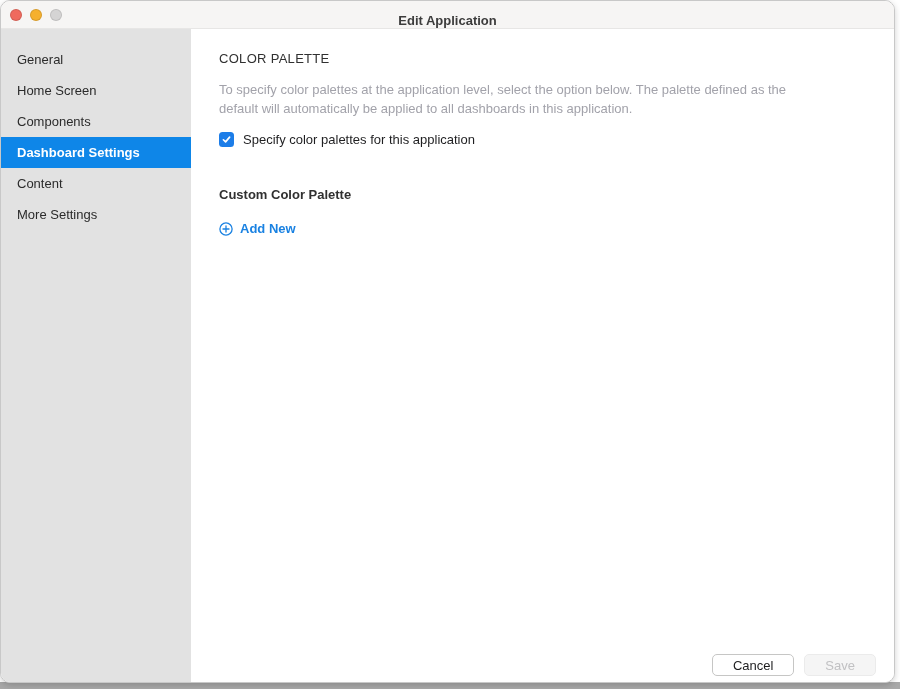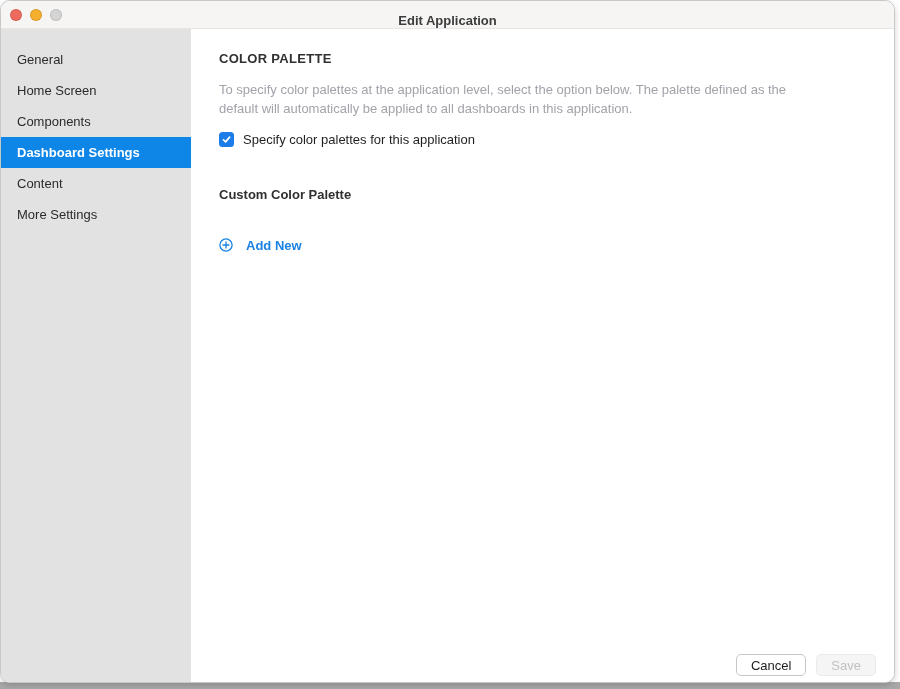--- a/index.html
+++ b/index.html
@@ -68,21 +68,21 @@
     color: #ffffff;
     font-weight: bold;
   }
   .main {
     flex: 1;
     background: #ffffff;
     position: relative;
     padding: 22px 28px 0 28px;
   }
   .section-title {
-    font-size: 13px; font-weight: bold;
+    font-size: 13px; font-weight: normal;
     color: #303030;
     letter-spacing: 0.3px;
   }
   .description {
     margin-top: 14px;
     font-size: 13px;
     line-height: 19px;
     color: #a2a2aa;
     max-width: 592px;
   }
@@ -101,39 +101,39 @@
   .checkbox svg { display: block; }
   .checkbox-label {
     font-size: 13px; color: #1f1f21;
   }
   .subsection-title {
     margin-top: 40px;
     font-size: 13px; font-weight: bold;
     color: #303030;
   }
   .add-new {
-    margin-top: 36px;
-    display: inline-flex; align-items: flex-start; gap: 13px;
+    margin-top: 19px;
+    display: inline-flex; align-items: center; gap: 7px;
     color: #1a82e2;
     cursor: pointer;
   }
   .add-new-label {
     font-size: 13px; font-weight: 600; color: #1a82e2;
   }
   .add-new svg { display: block; }
   
   .footer {
     position: absolute;
     right: 18px; bottom: 6px;
     display: flex; gap: 10px;
   }
   .btn {
     height: 22px;
     min-width: 58px;
-    padding: 0 14px;
+    padding: 0 20px;
     font-family: "Liberation Sans", sans-serif;
     font-size: 13px;
     border-radius: 5px;
     display: flex; align-items: center; justify-content: center;
   }
   .btn-cancel {
     background: #ffffff;
     border: 1px solid #c6c6c5;
     color: #1d1d1f;
     cursor: pointer;

